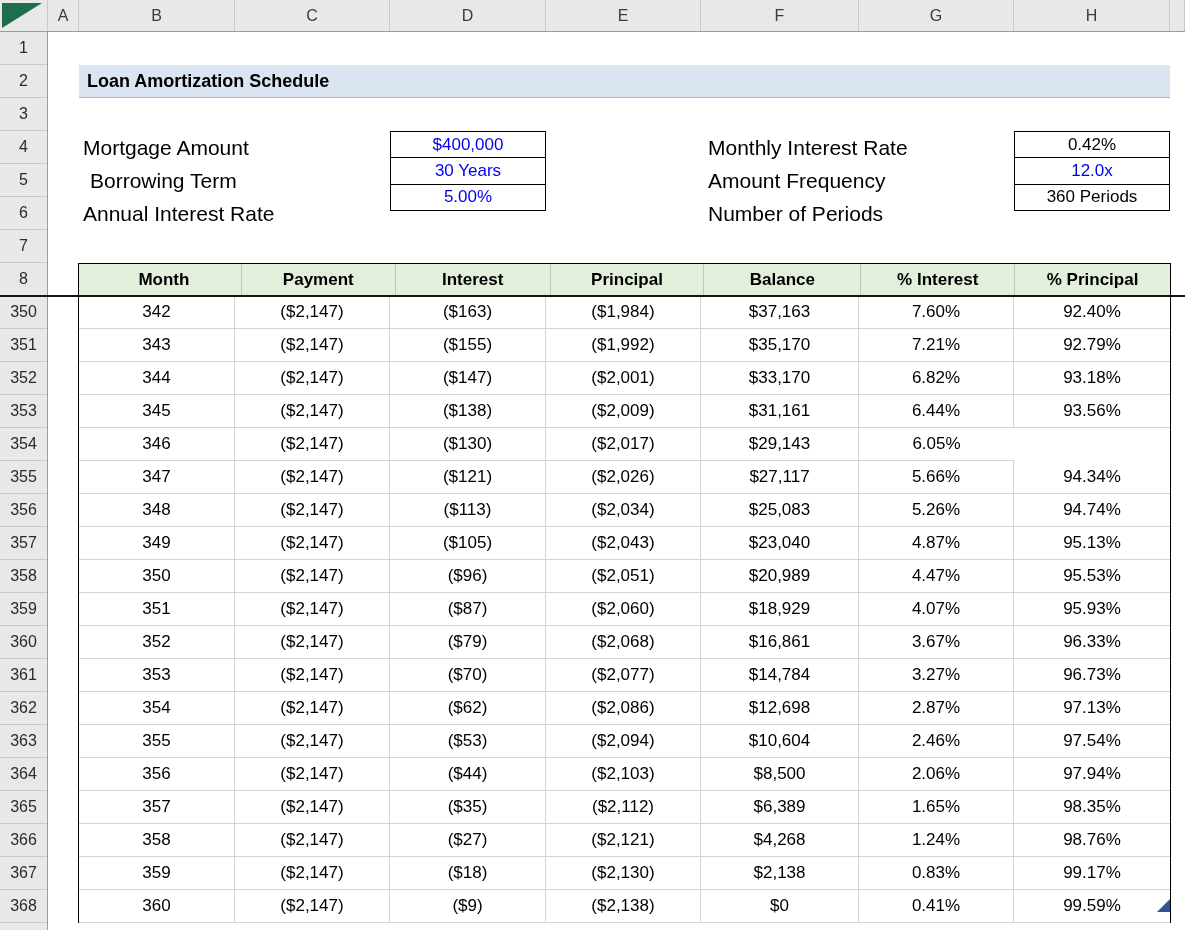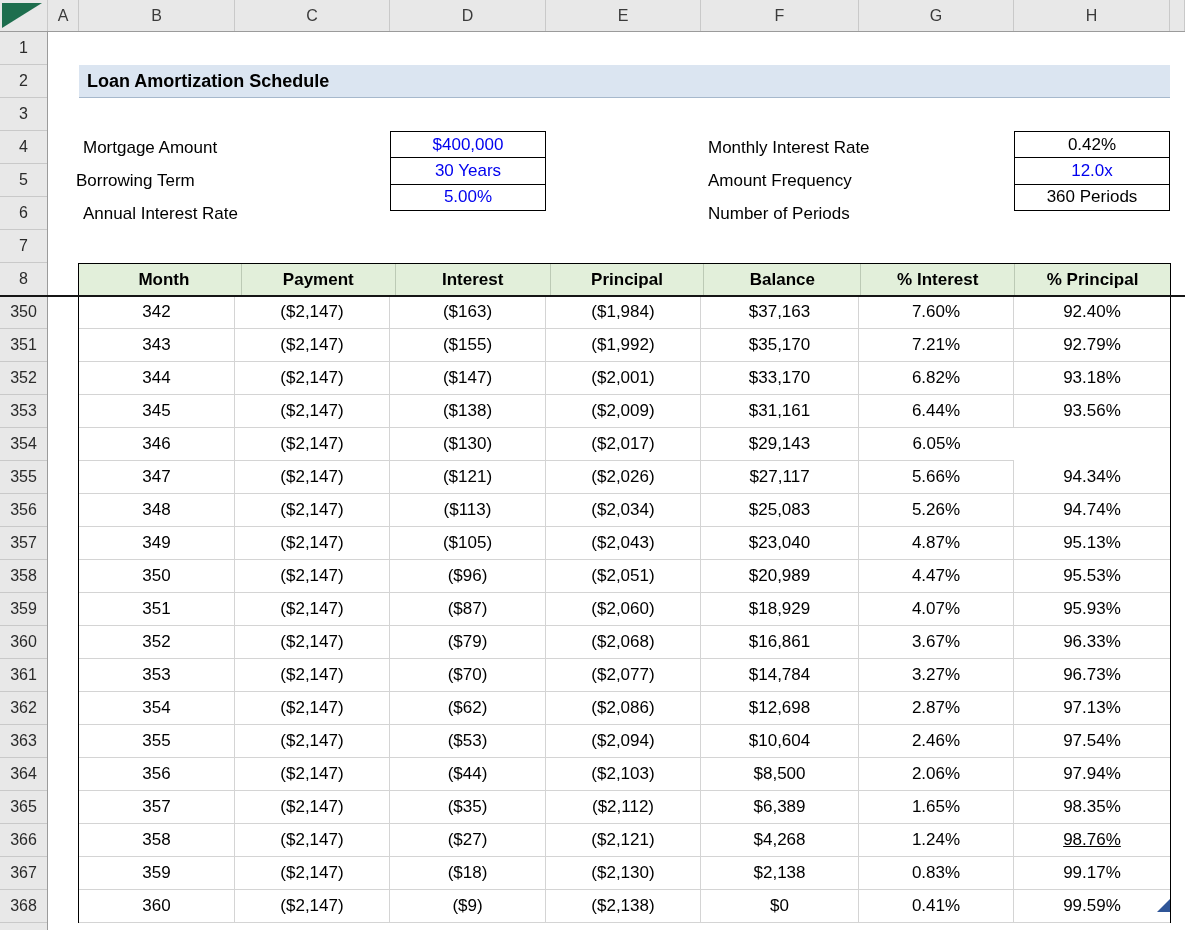--- a/index.html
+++ b/index.html
@@ -19,21 +19,21 @@
   .rowheaders{position:absolute;left:0;top:32px;width:48px;height:898px;background:#e8e8e8;
     border-right:1px solid #9b9b9b;box-sizing:border-box}
   .rh{box-sizing:border-box;height:33px;border-bottom:1px solid #c9c9c9;display:flex;
     align-items:center;justify-content:center;font-size:16px;color:#2b2b2b}
 
   
   .content{position:absolute;left:48px;top:32px;width:1137px;height:898px}
   .titlebar{position:absolute;left:31px;top:33px;width:1091px;height:33px;box-sizing:border-box;
     background:var(--title-bg,#dbe5f1);border-bottom:1px solid #a6b8cc;display:flex;
     align-items:center;padding-left:8px;font-weight:bold;font-size:18px}
-  .label{position:absolute;height:33px;line-height:33px;font-size:17px;white-space:nowrap}
+  .label{position:absolute;height:33px;line-height:33px;font-size:21px;white-space:nowrap}
   .inputbox{position:absolute;width:156px;height:80px;border:1px solid #000;box-sizing:border-box;
     display:flex;flex-direction:column;background:#fff}
   .ival{flex:1;display:flex;align-items:center;justify-content:center;font-size:17px;
     border-bottom:1px solid #000}
   .ival:last-child{border-bottom:none}
   .blue{color:var(--blue,#0000ee)}
 
   
   .thead{position:absolute;left:30px;top:231px;width:1093px;height:33px;box-sizing:border-box;
     background:var(--header-bg,#e2efda);border:1px solid #000;border-bottom:none;display:flex;
@@ -102,21 +102,21 @@
       <div class="rh">368</div>
     </div>
 
   <div class="content">
 
     <div class="titlebar">
       <span>Loan Amortization Schedule</span>
     </div>
 
     <div class="label" style="left:35px;top:99px">Mortgage Amount</div>
-    <div class="label" style="left:28px;top:132px">Borrowing Term</div>
+    <div class="label" style="left:42px;top:132px">Borrowing Term</div>
     <div class="label" style="left:35px;top:165px">Annual Interest Rate</div>
 
     <div class="inputbox" style="left:342px;top:99px">
       <div class="ival blue">$400,000</div>
       <div class="ival blue">30 Years</div>
       <div class="ival blue">5.00%</div>
     </div>
 
     <div class="label" style="left:660px;top:99px">Monthly Interest Rate</div>
     <div class="label" style="left:660px;top:132px">Amount Frequency</div>
@@ -281,21 +281,21 @@
           <div class="td" style="width: 155px;">1.65%</div>
           <div class="td" style="width: 156px;">98.35%</div>
         </div>
         <div class="trow">
           <div class="td" style="width: 156px;">358</div>
           <div class="td" style="width: 155px;">($2,147)</div>
           <div class="td" style="width: 156px;">($27)</div>
           <div class="td" style="width: 155px;">($2,121)</div>
           <div class="td" style="width: 158px;">$4,268</div>
           <div class="td" style="width: 155px;">1.24%</div>
-          <div class="td" style="width: 156px; text-decoration: underline;">98.76%</div>
+          <div class="td" style="width: 156px;">98.76%</div>
         </div>
         <div class="trow">
           <div class="td" style="width: 156px;">359</div>
           <div class="td" style="width: 155px;">($2,147)</div>
           <div class="td" style="width: 156px;">($18)</div>
           <div class="td" style="width: 155px;">($2,130)</div>
           <div class="td" style="width: 158px;">$2,138</div>
           <div class="td" style="width: 155px;">0.83%</div>
           <div class="td" style="width: 156px;">99.17%</div>
         </div>

